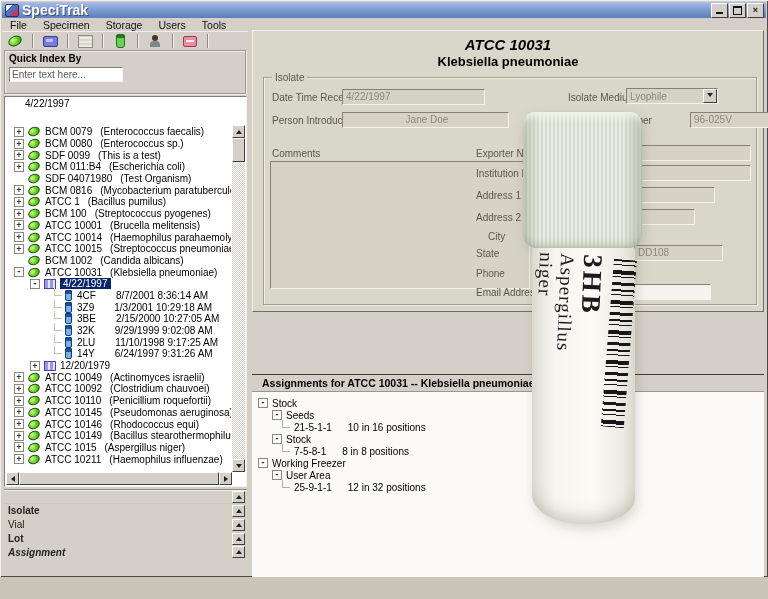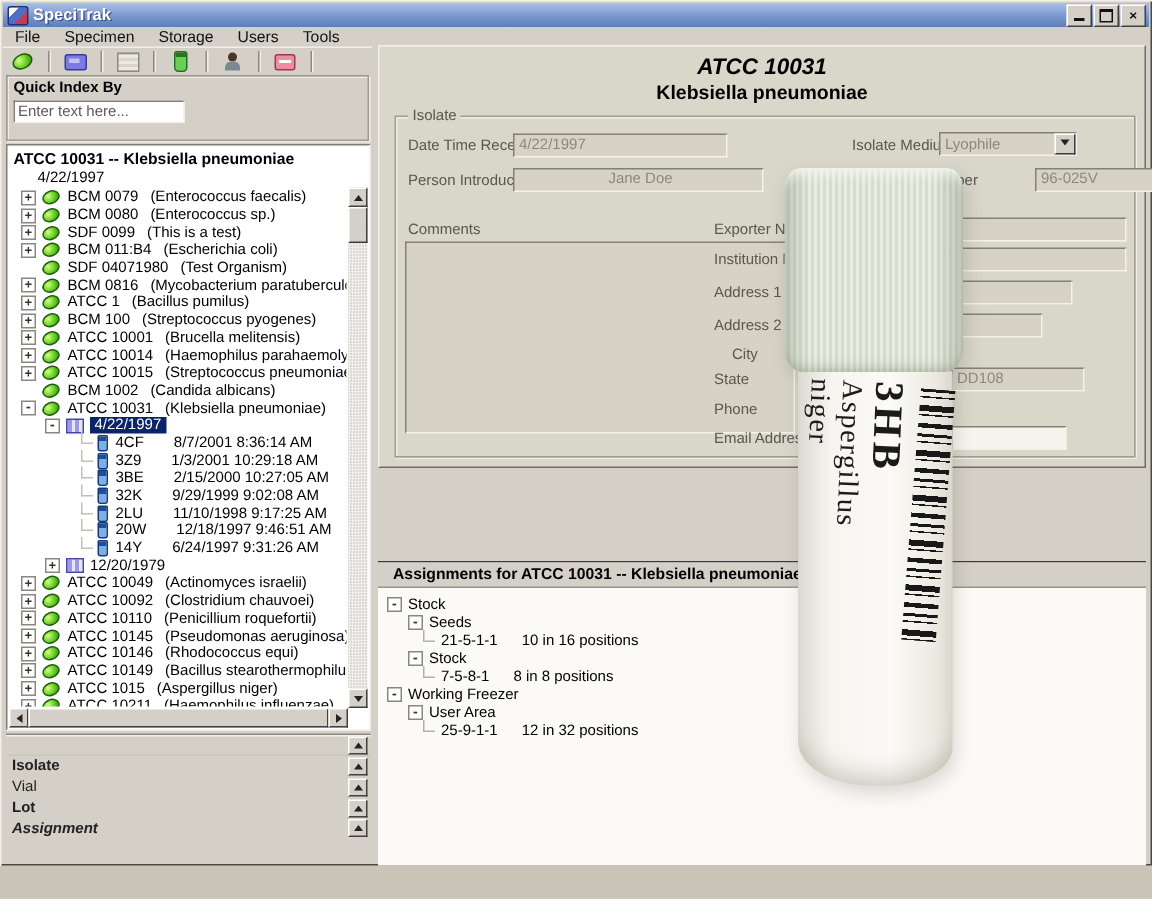--- a/index.html
+++ b/index.html
@@ -7,21 +7,21 @@
        font-family:"Liberation Sans","DejaVu Sans",sans-serif;font-size:10px;color:#000;
        -webkit-font-smoothing:antialiased;}
   .win{position:absolute;left:0;top:0;width:768px;height:577px;background:#d4d0c8;
        box-shadow:inset 1px 1px 0 #f2efe8, inset -1px -1px 0 #4a4a46;}
   
   .titlebar{position:absolute;left:2px;top:2px;right:2px;height:16px;
     background:linear-gradient(180deg,#a9bfe8 0%,#7e9bd1 50%,#5d7eb9 100%);
     display:flex;align-items:center;padding:0 2px;}
   .appicon{width:12px;height:11px;margin:0 3px 0 1px;border:1px solid #26306e;border-radius:2px;
     background:linear-gradient(135deg,#ffffff 0 30%,#4f6fc4 30% 65%,#c43c50 65%);}
-  .wtitle{color:#fff;font-weight:bold;font-size:11px;text-shadow:1px 1px 0 rgba(0,0,40,.45);flex:1;}
+  .wtitle{color:#fff;font-weight:bold;font-size:14px;text-shadow:1px 1px 0 rgba(0,0,40,.45);flex:1;}
   .winbtn{width:15px;height:13px;background:#d4d0c8;border:1px solid;border-color:#fff #404040 #404040 #fff;
     margin-left:1px;position:relative;display:flex;align-items:center;justify-content:center;
     font-size:9px;font-weight:bold;color:#111;line-height:1;}
   .glyph-min{width:7px;height:2px;background:#111;margin-top:6px;}
   .glyph-rest{width:7px;height:6px;border:1px solid #111;border-top-width:2px;}
   
   .menubar{position:absolute;left:2px;top:18px;right:2px;height:13px;display:flex;align-items:center;}
   .menuitem{padding:0 8px;font-size:10.5px;color:#111;}
   .toolbar{position:absolute;left:2px;top:31px;width:246px;height:18px;display:flex;align-items:center;
     border-top:1px solid #f0ede6;}
@@ -210,21 +210,20 @@
       </div>
     <div class="tsep"></div>
   </div>
 
   <div class="quickbox">
     <div class="qtitle">Quick Index By</div>
     <input class="qinput" value="Enter text here..." style="">
   </div>
 
   <div class="treepanel">
-    <div class="thead">ATCC 10031  --  Klebsiella pneumoniae</div>
     <div class="tdate">4/22/1997</div>
 
     <div class="tlist">
 
         <div class="trow o">
           <span class="exp">+</span>
           <span class="oicon"></span>
           <span class="code">BCM 0079</span>
           <span class="spec">(Enterococcus faecalis)</span>
         </div>
@@ -342,25 +341,20 @@
           <span class="code">32K</span>
           <span class="vdate">9/29/1999 9:02:08 AM</span>
         </div>
 
         <div class="trow v">
           <span class="vicon"></span>
           <span class="code">2LU</span>
           <span class="vdate">11/10/1998 9:17:25 AM</span>
         </div>
 
-        <div class="trow v">
-          <span class="vicon"></span>
-          <span class="code">20W</span>
-          <span class="vdate">12/18/1997 9:46:51 AM</span>
-        </div>
 
         <div class="trow v">
           <span class="vicon"></span>
           <span class="code">14Y</span>
           <span class="vdate">6/24/1997 9:31:26 AM</span>
         </div>
 
       <div class="trow l">
         <span class="exp">+</span>
         <span class="licon"></span>

